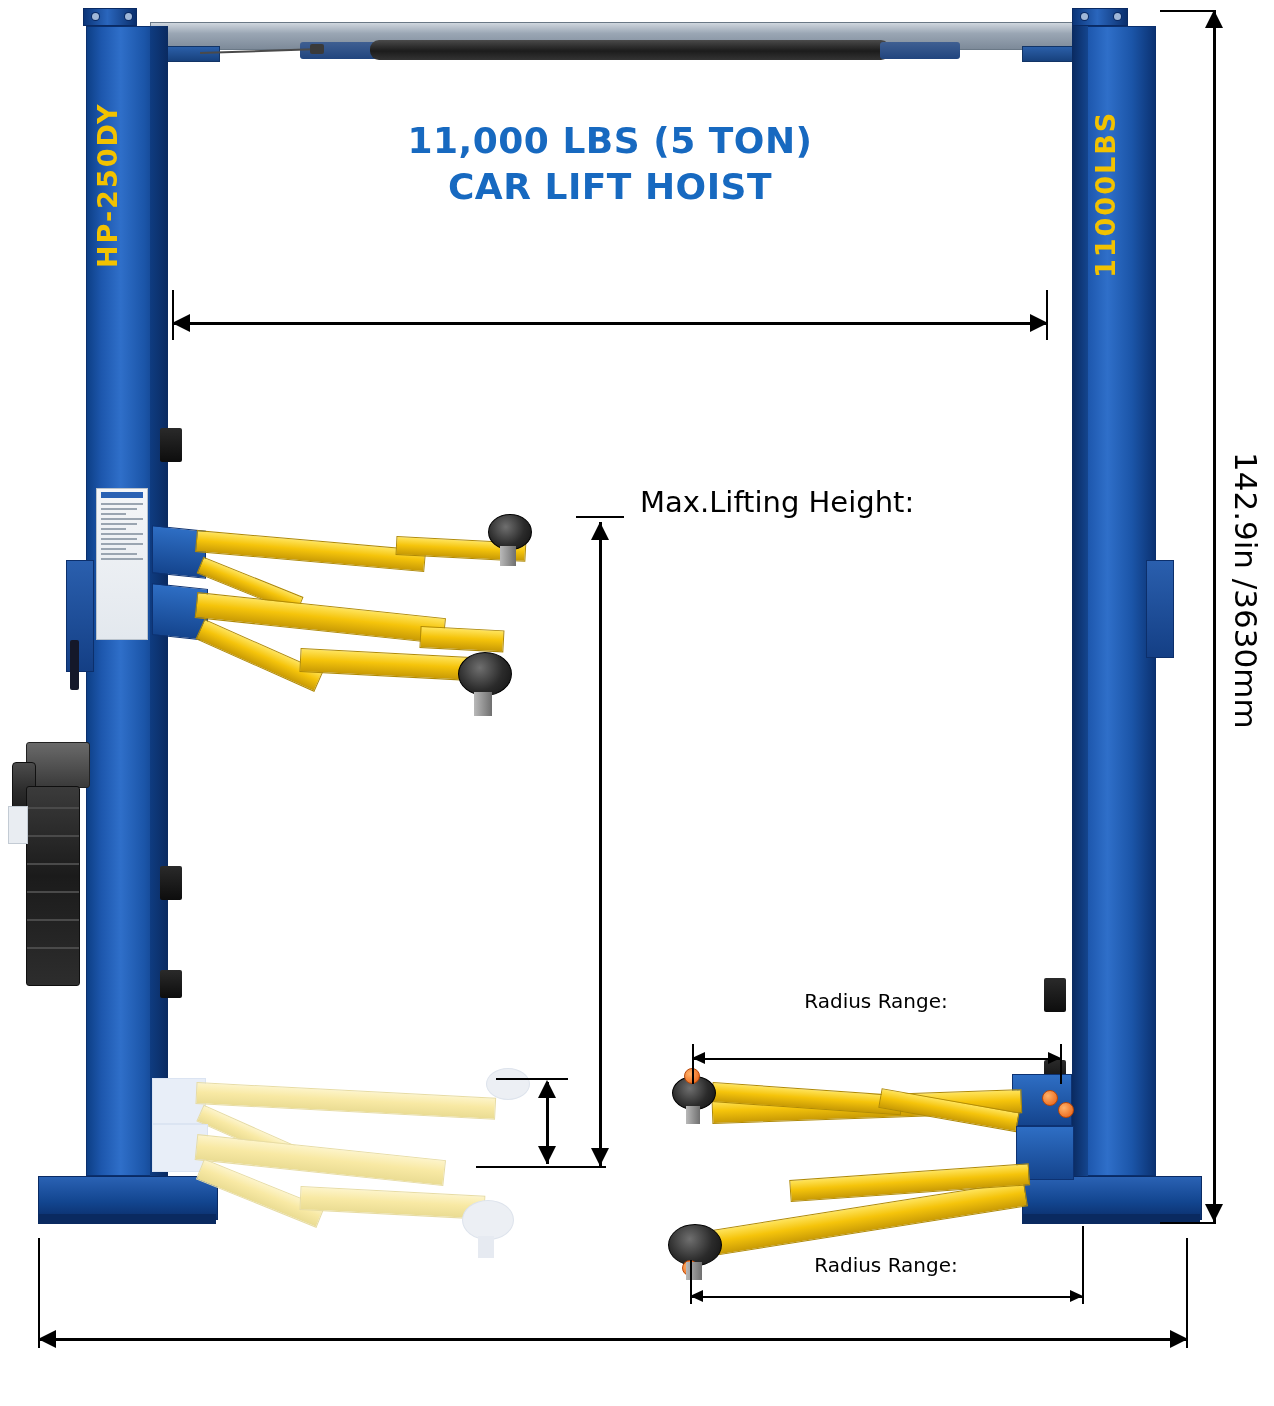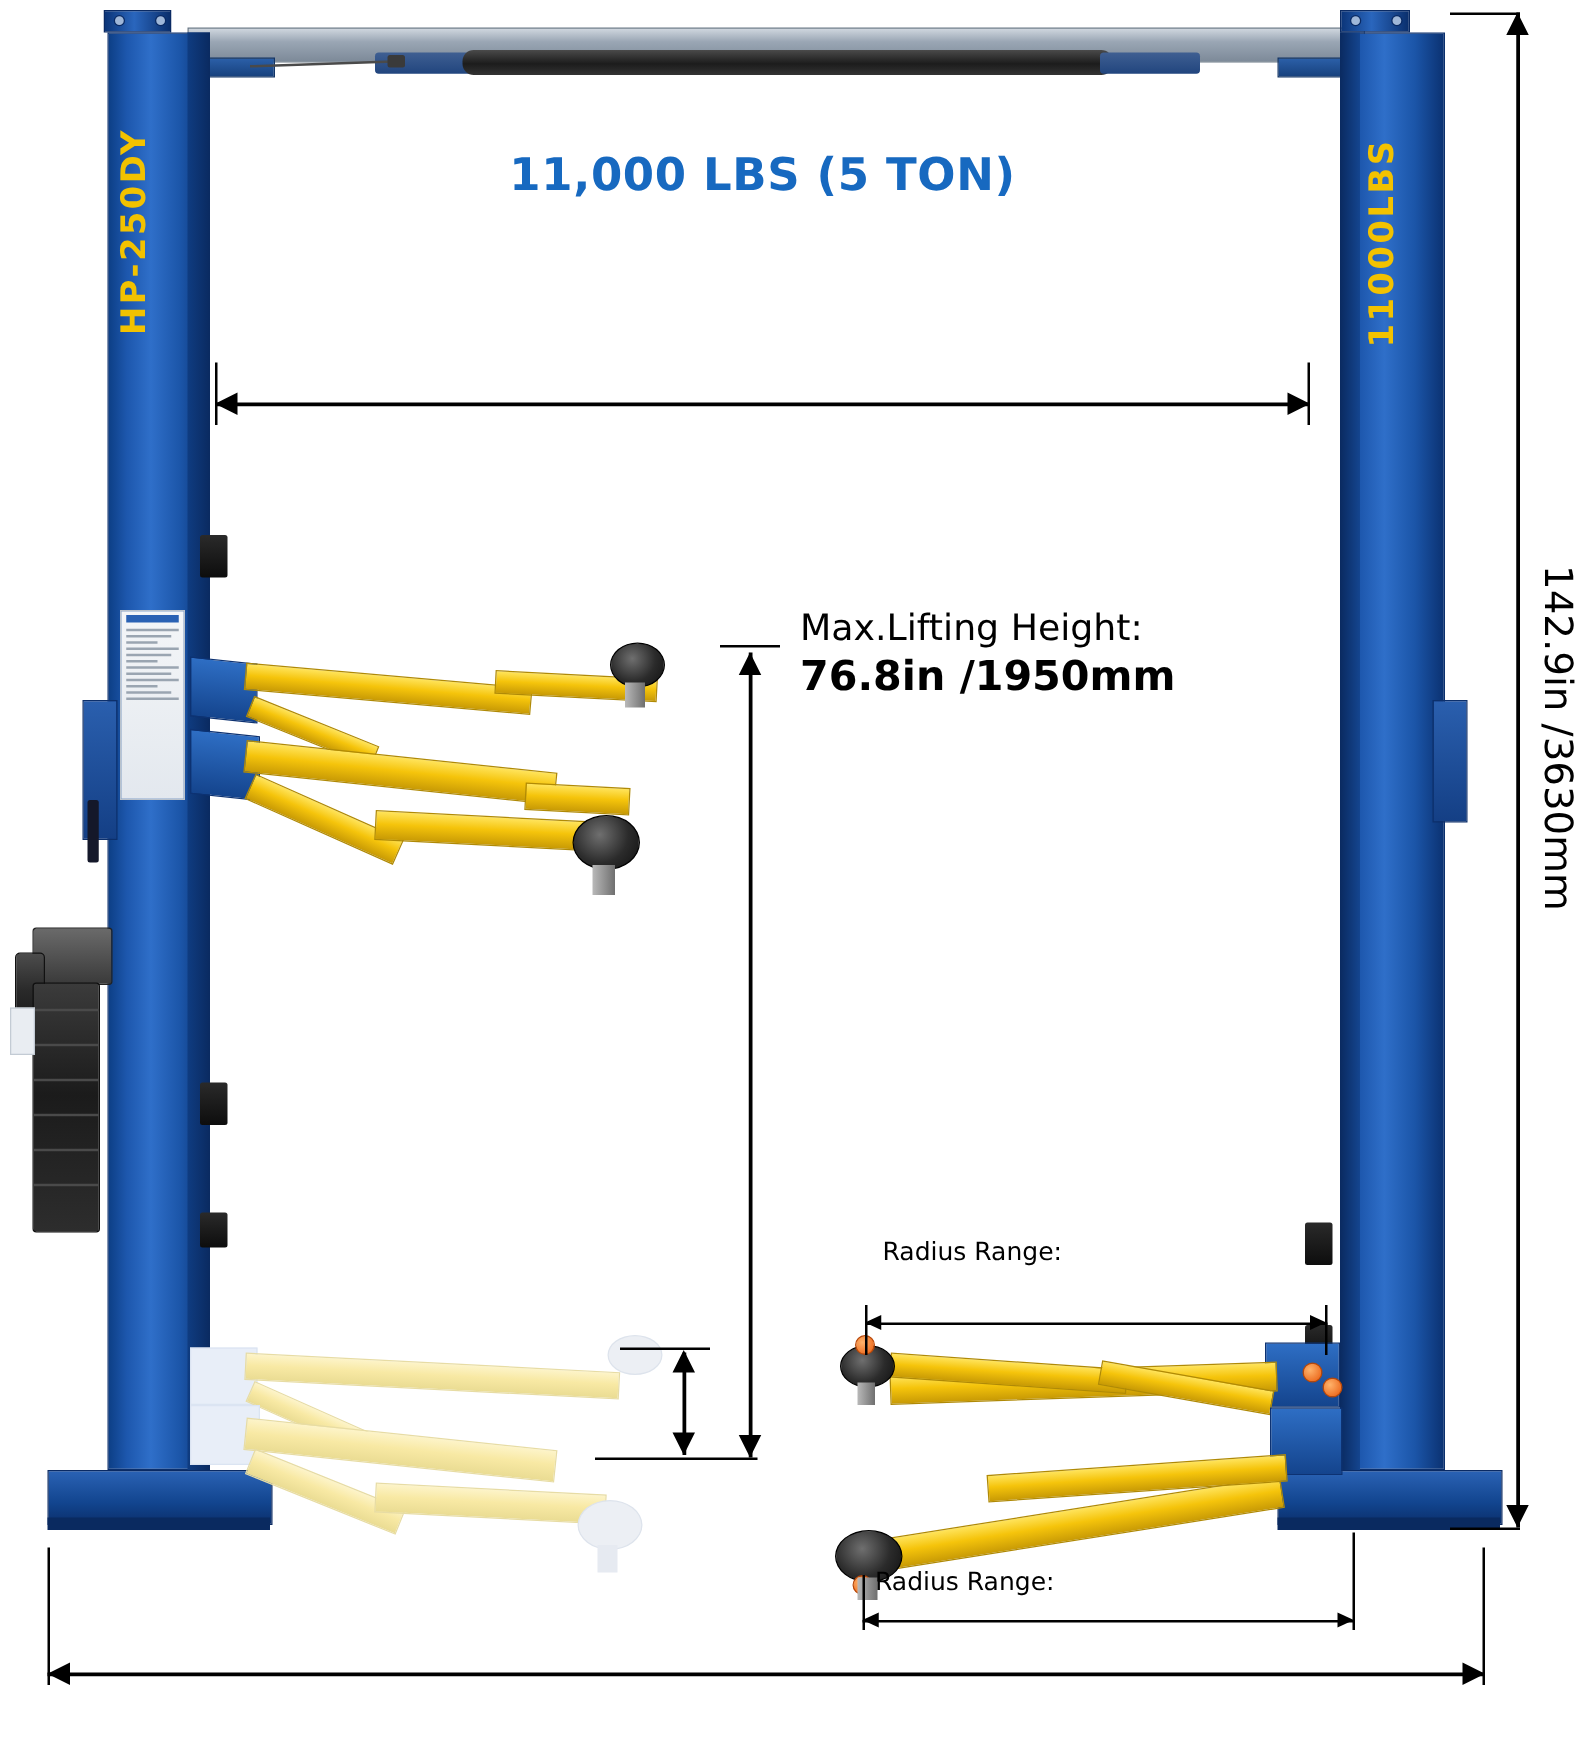--- a/index.html
+++ b/index.html
@@ -245,33 +245,35 @@
     font-family: "DejaVu Sans", sans-serif;
     color: #000;
     line-height: 1.25;
     white-space: nowrap;
   }
   .label-stack .l1 { font-size: 29px; }
   .label-stack .l2 { font-size: 33px; font-weight: bold; }
   .label-small-stack {
     font-family: "DejaVu Sans", sans-serif;
     color: #000;
+    text-align: center;
     line-height: 1.3;
     white-space: nowrap;
   }
   .label-small-stack .s1 { font-size: 20px; }
   .label-small-stack .s2 { font-size: 20px; }
 </style>
 </head>
 <body>
 
 <div id="stage">
 
   <div id="title-block" class="abs">
     <span id="title-line1">11,000 LBS (5 TON)</span>
+    <span id="title-line2">CAR LIFT HOIST</span>
   </div>
 
   <div id="beam-top" class="abs" style="left:150px; top:22px; width:940px; height:26px;"></div>
   <div class="abs beam-brkt" style="left:152px; top:46px; width:66px; height:14px;"></div>
   <div class="abs beam-brkt" style="left:1022px; top:46px; width:66px; height:14px;"></div>
   <div id="beam-bar-cap-l" class="abs" style="left:300px; top:42px; width:80px; height:17px;"></div>
   <div id="beam-bar" class="abs" style="left:370px; top:40px; width:520px; height:20px;"></div>
   <div id="beam-bar-cap-r" class="abs" style="left:880px; top:42px; width:80px; height:17px;"></div>
   <div id="beam-cable" class="abs" style="left:200px; top:50px; width:120px;"></div>
   <div class="abs" style="left:310px; top:44px; width:14px; height:10px; background:#3a3a3a; border-radius:2px;"></div>
@@ -402,21 +404,20 @@
   <div class="abs dim-line-h" style="left:38px; top:1338px; width:1150px;"></div>
   <div class="abs arrow arrow-left" style="left:38px; top:1330px;"></div>
   <div class="abs arrow arrow-right" style="left:1170px; top:1330px;"></div>
 
   <div class="abs ext-line-h" style="left:576px; top:516px; width:48px;"></div>
   <div class="abs dim-line-v" style="left:599px; top:522px; height:644px;"></div>
   <div class="abs arrow arrow-up" style="left:591px; top:522px;"></div>
   <div class="abs arrow arrow-down" style="left:591px; top:1148px;"></div>
   <div class="abs label-stack" style="left:640px; top:484px;">
     <div class="l1">Max.Lifting Height:</div>
-    <div class="l2">76.8in /1950mm</div>
   </div>
 
   <div class="abs ext-line-h" style="left:496px; top:1078px; width:72px;"></div>
   <div class="abs ext-line-h" style="left:476px; top:1166px; width:130px;"></div>
   <div class="abs dim-line-v" style="left:546px; top:1082px; height:82px;"></div>
   <div class="abs arrow arrow-up" style="left:538px; top:1080px;"></div>
   <div class="abs arrow arrow-down" style="left:538px; top:1146px;"></div>
   <div class="abs label-stack" style="left:248px; top:978px;">
   </div>
 

